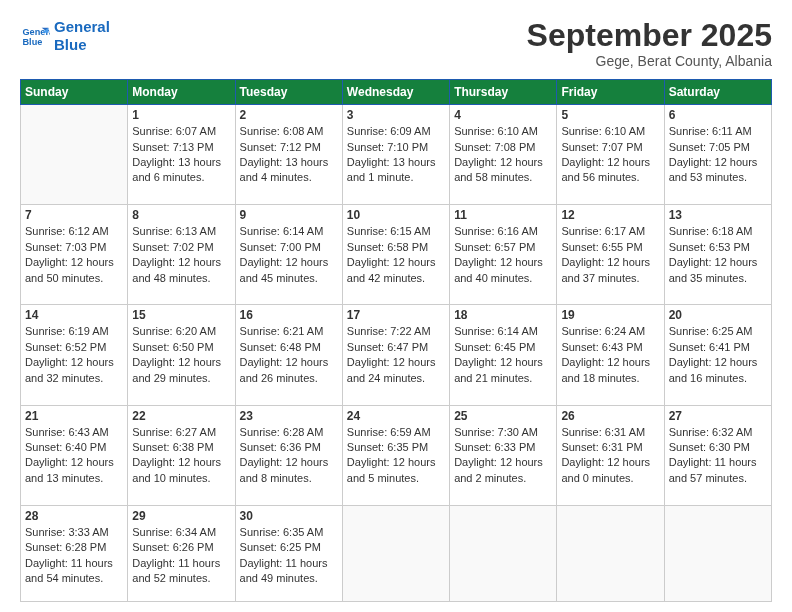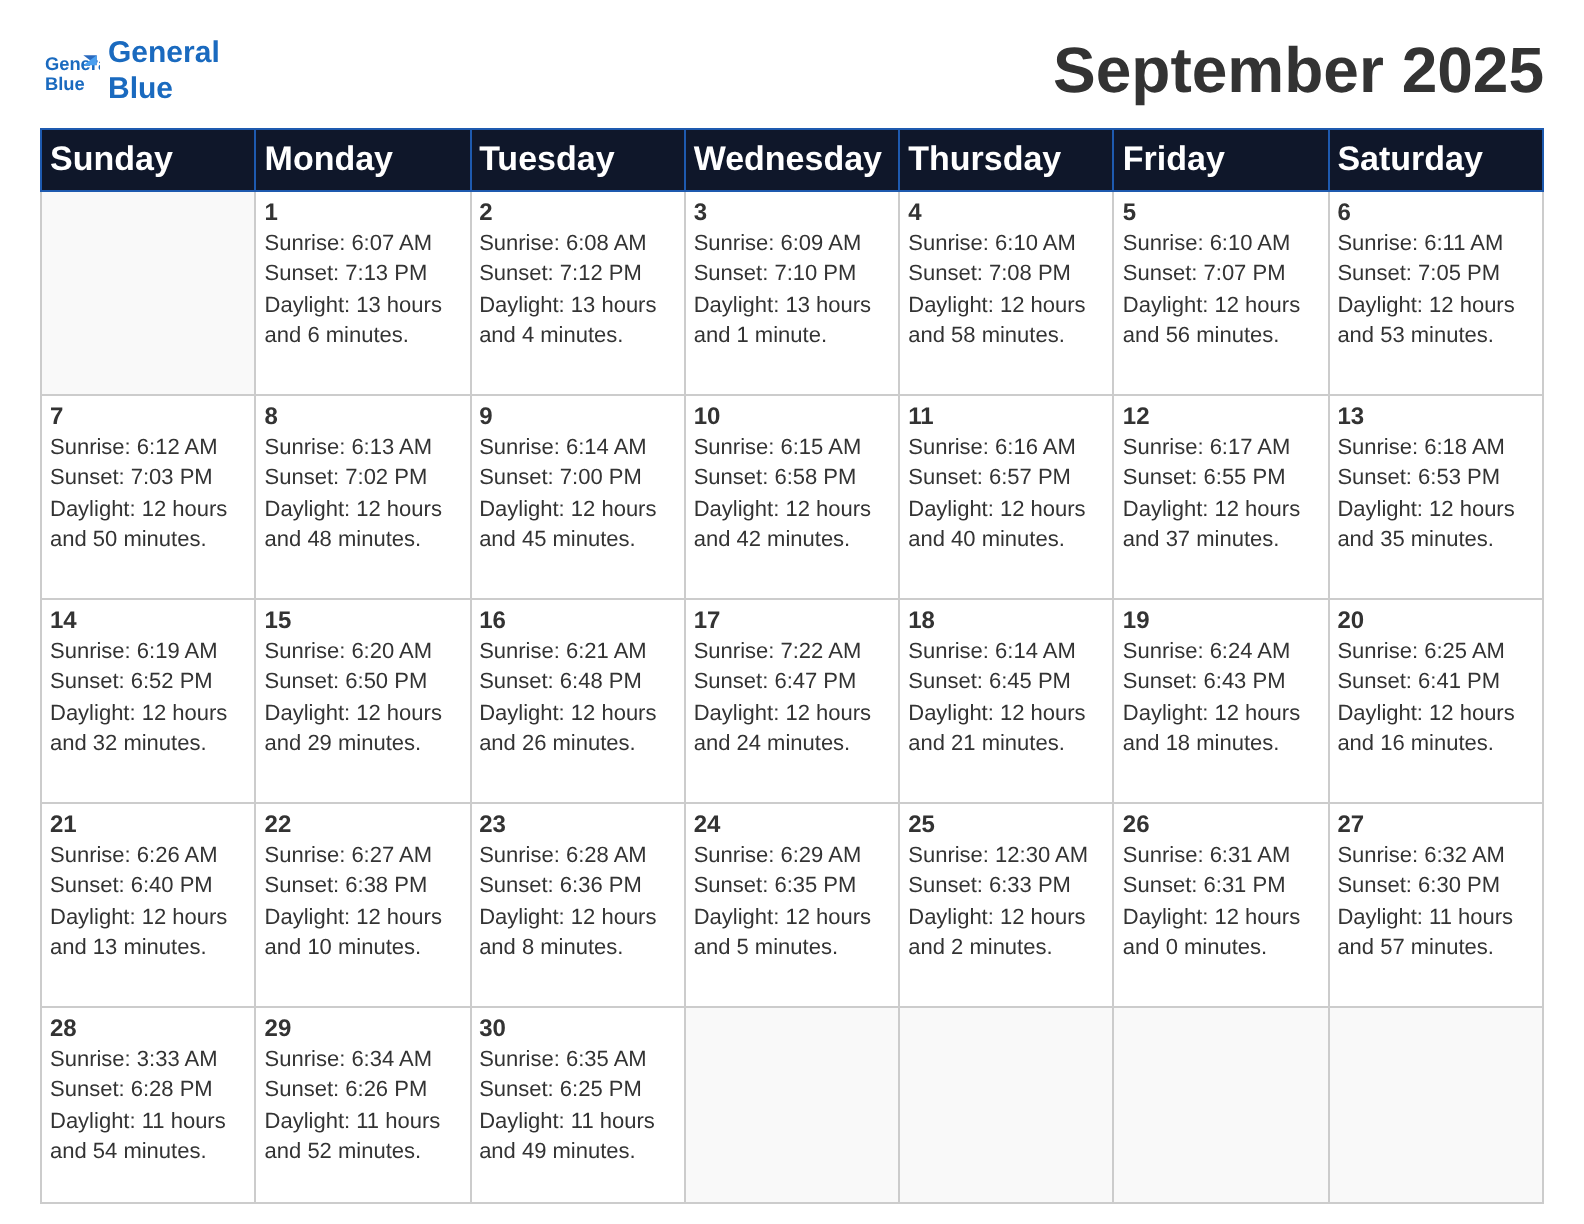--- a/index.html
+++ b/index.html
@@ -55,23 +55,23 @@
       color: #555;
     }
     .calendar {
       flex: 1;
       border: 1px solid #ccc;
       border-collapse: collapse;
       width: 100%;
       table-layout: fixed;
     }
     .calendar th {
-      background: #0f172a;
+      background: #15803d;
       color: #fff;
-      font-size: 17px;
+      font-size: 12px;
       font-weight: bold;
       padding: 5px 4px;
       text-align: left;
       border: 1px solid #1e5aaf;
     }
     .calendar td {
       border: 1px solid #ccc;
       vertical-align: top;
       padding: 3px 4px;
       font-size: 9.5px;
@@ -110,20 +110,21 @@
         <polygon points="26,8 34,14 34,8" fill="#2a6abf"></polygon>
         <polygon points="26,14 34,8 34,14" fill="#4a9fef"></polygon>
       </svg>
       <div class="logo-text">
         <div><span>General</span></div>
         <div><span>Blue</span></div>
       </div>
     </div>
     <div class="title-block">
       <div class="month-title">September 2025</div>
+      <div class="subtitle">Gege, Berat County, Albania</div>
     </div>
   </div>
 
   <table class="calendar">
     <thead>
       <tr>
         <th>Sunday</th>
         <th>Monday</th>
         <th>Tuesday</th>
         <th>Wednesday</th>
@@ -297,21 +298,21 @@
           <div>Sunrise: 6:25 AM</div>
           <div>Sunset: 6:41 PM</div>
           <div>Daylight: 12 hours and 16 minutes.</div>
         </div>
       </td>
         </tr>
         <tr>
           <td>
         <span class="day-num">21</span>
         <div class="day-info">
-          <div>Sunrise: 6:26 AM</div>
+          <div>Sunrise: 6:43 AM</div>
           <div>Sunset: 6:40 PM</div>
           <div>Daylight: 12 hours and 13 minutes.</div>
         </div>
       </td>
           <td>
         <span class="day-num">22</span>
         <div class="day-info">
           <div>Sunrise: 6:27 AM</div>
           <div>Sunset: 6:38 PM</div>
           <div>Daylight: 12 hours and 10 minutes.</div>
@@ -321,29 +322,29 @@
         <span class="day-num">23</span>
         <div class="day-info">
           <div>Sunrise: 6:28 AM</div>
           <div>Sunset: 6:36 PM</div>
           <div>Daylight: 12 hours and 8 minutes.</div>
         </div>
       </td>
           <td>
         <span class="day-num">24</span>
         <div class="day-info">
-          <div>Sunrise: 6:29 AM</div>
+          <div>Sunrise: 6:59 AM</div>
           <div>Sunset: 6:35 PM</div>
           <div>Daylight: 12 hours and 5 minutes.</div>
         </div>
       </td>
           <td>
         <span class="day-num">25</span>
         <div class="day-info">
-          <div>Sunrise: 12:30 AM</div>
+          <div>Sunrise: 7:30 AM</div>
           <div>Sunset: 6:33 PM</div>
           <div>Daylight: 12 hours and 2 minutes.</div>
         </div>
       </td>
           <td>
         <span class="day-num">26</span>
         <div class="day-info">
           <div>Sunrise: 6:31 AM</div>
           <div>Sunset: 6:31 PM</div>
           <div>Daylight: 12 hours and 0 minutes.</div>

